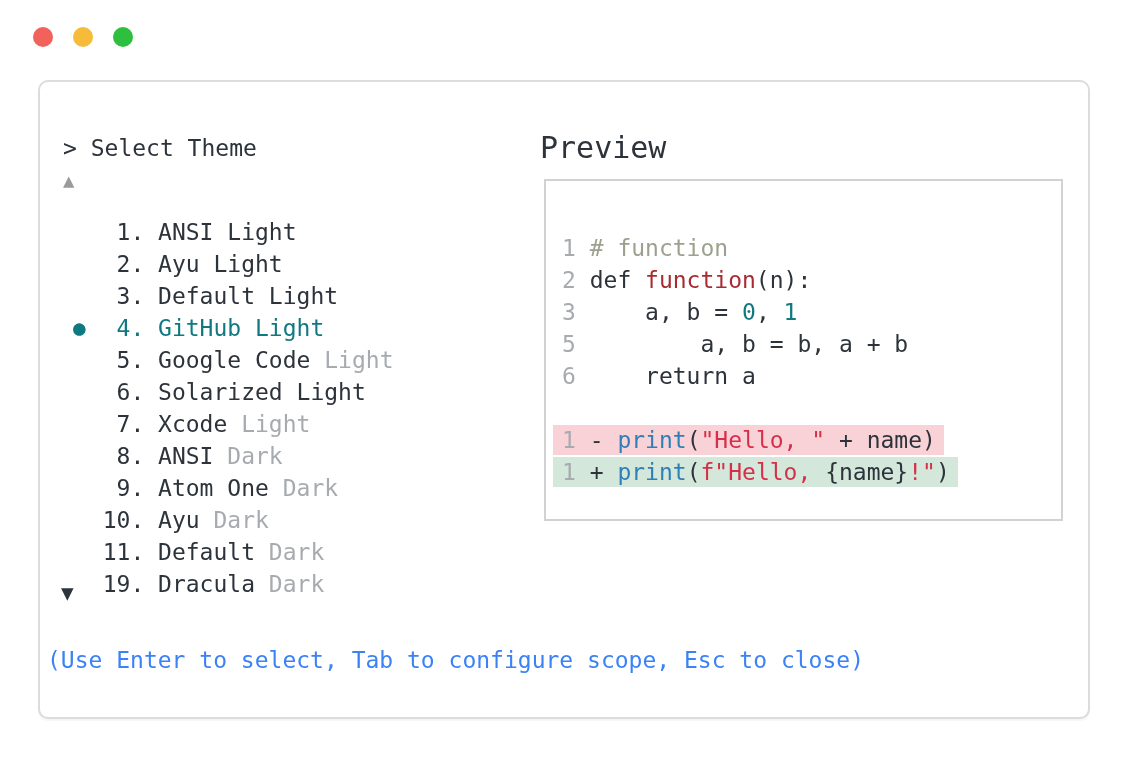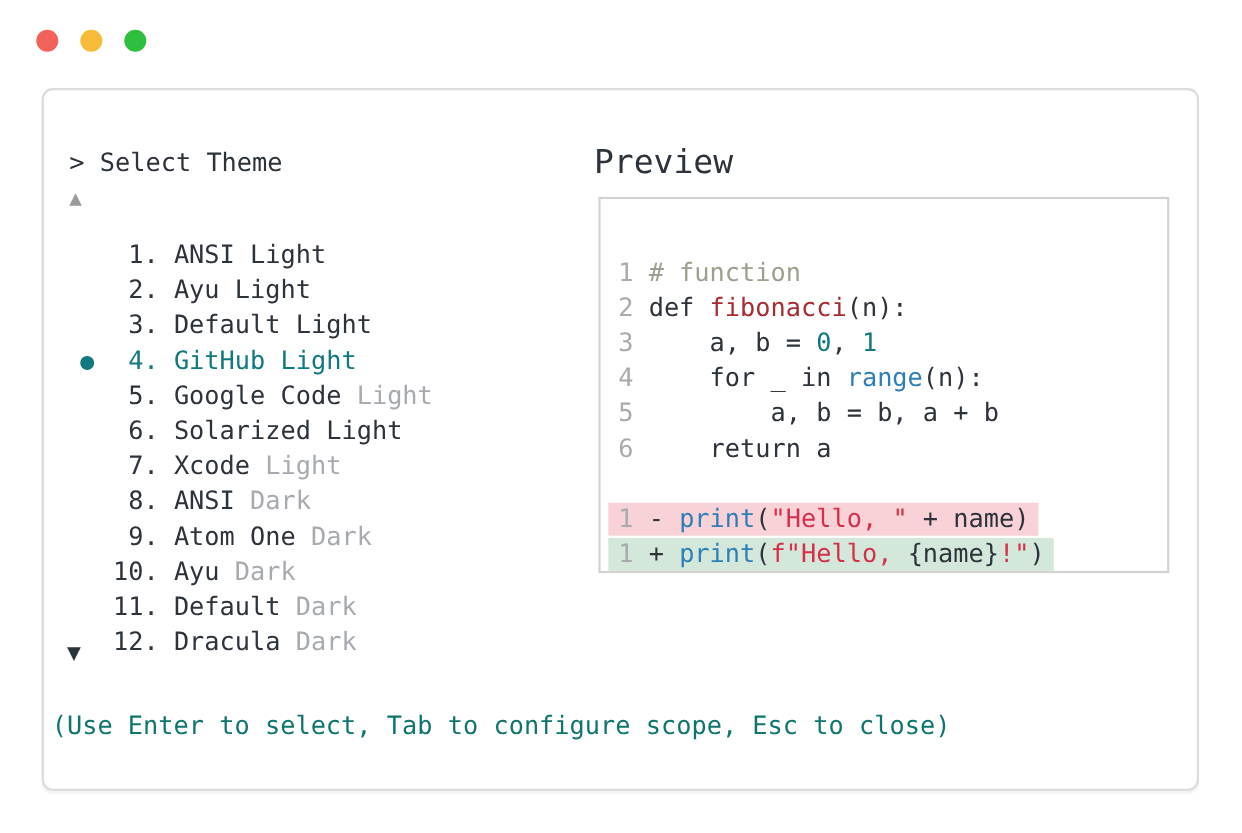--- a/index.html
+++ b/index.html
@@ -35,21 +35,21 @@
                background:#fff;border:2px solid var(--border2);}
   .code{position:absolute;left:7px;top:51px;font-size:23px;}
   .cline{height:32px;line-height:32px;white-space:pre;}
   .cline .inner{padding:2px 8px 2px 9px;}
   .cline .ln{display:inline-block;width:1ch;text-align:right;margin-right:1ch;color:var(--muted);}
   .band-removed{background:var(--removed-bg);}
   .band-added{background:var(--added-bg);}
   .c-fg{color:var(--fg);text-align:right;} .c-comment{color:var(--comment);} .c-func{color:var(--func);}
   .c-string{color:var(--string);} .c-builtin{color:var(--builtin);} .c-number{color:var(--number);}
 
-  .footer{position:absolute;left:7px;top:562px;font-size:23px;line-height:32px;color:#0f766e;white-space:pre;}
+  .footer{position:absolute;left:7px;top:562px;font-size:23px;line-height:32px;color:#3b82f6;white-space:pre;}
 </style>
 </head>
 <body>
 
 <div class="traffic">
     <span class="dot" style="background: rgb(240, 98, 90);"></span>
     <span class="dot" style="background: rgb(246, 187, 57);"></span>
     <span class="dot" style="background: rgb(47, 191, 63);"></span>
   </div>
 
@@ -63,30 +63,29 @@
       <div class="row"><span class="num">2.</span><span class="label">Ayu <span>Light</span></span></div>
       <div class="row"><span class="num">3.</span><span class="label">Default <span>Light</span></span></div>
       <div class="row selected"><span class="bullet">●</span><span class="num">4.</span><span class="label">GitHub <span>Light</span></span></div>
       <div class="row"><span class="num">5.</span><span class="label">Google Code <span class="muted">Light</span></span></div>
       <div class="row"><span class="num">6.</span><span class="label">Solarized <span>Light</span></span></div>
       <div class="row"><span class="num">7.</span><span class="label">Xcode <span class="muted">Light</span></span></div>
       <div class="row"><span class="num">8.</span><span class="label">ANSI <span class="muted">Dark</span></span></div>
       <div class="row"><span class="num">9.</span><span class="label">Atom One <span class="muted">Dark</span></span></div>
       <div class="row"><span class="num">10.</span><span class="label">Ayu <span class="muted">Dark</span></span></div>
       <div class="row"><span class="num">11.</span><span class="label">Default <span class="muted">Dark</span></span></div>
-      <div class="row"><span class="num">12.</span><span class="label">Dracula <span class="muted">Dark</span></span></div>
+      <div class="row"><span class="num">19.</span><span class="label">Dracula <span class="muted">Dark</span></span></div>
     </div>
   <div class="scroll-down">▼</div>
 
   <div class="preview-box">
     <div class="code">
         <div class="cline"><span class="inner"><span class="ln">1</span><span class="c-comment"># function</span></span></div>
-        <div class="cline"><span class="inner"><span class="ln">2</span><span class="c-fg">def </span><span class="c-func">fibonacci</span><span class="c-fg">(n):</span></span></div>
+        <div class="cline"><span class="inner"><span class="ln">2</span><span class="c-fg">def </span><span class="c-func">function</span><span class="c-fg">(n):</span></span></div>
         <div class="cline"><span class="inner"><span class="ln">3</span><span class="c-fg">    a, b = </span><span class="c-number">0</span><span class="c-fg">, </span><span class="c-number">1</span></span></div>
-        <div class="cline"><span class="inner"><span class="ln">4</span><span class="c-fg">    for _ in </span><span class="c-builtin">range</span><span class="c-fg">(n):</span></span></div>
         <div class="cline"><span class="inner"><span class="ln">5</span><span class="c-fg">        a, b = b, a + b</span></span></div>
         <div class="cline"><span class="inner"><span class="ln">6</span><span class="c-fg">    return a</span></span></div>
         <div class="cline"><span class="inner"><span class="ln"></span></span></div>
         <div class="cline"><span class="inner band-removed"><span class="ln">1</span><span class="c-fg">- </span><span class="c-builtin">print</span><span class="c-fg">(</span><span class="c-string">"Hello, "</span><span class="c-fg"> + name)</span></span></div>
         <div class="cline"><span class="inner band-added"><span class="ln">1</span><span class="c-fg">+ </span><span class="c-builtin">print</span><span class="c-fg">(</span><span class="c-string">f"Hello, </span><span class="c-fg">{name}</span><span class="c-string">!"</span><span class="c-fg">)</span></span></div>
       </div>
   </div>
 
   <div class="footer">(Use Enter to select, Tab to configure scope, Esc to close)</div>
 </div>

